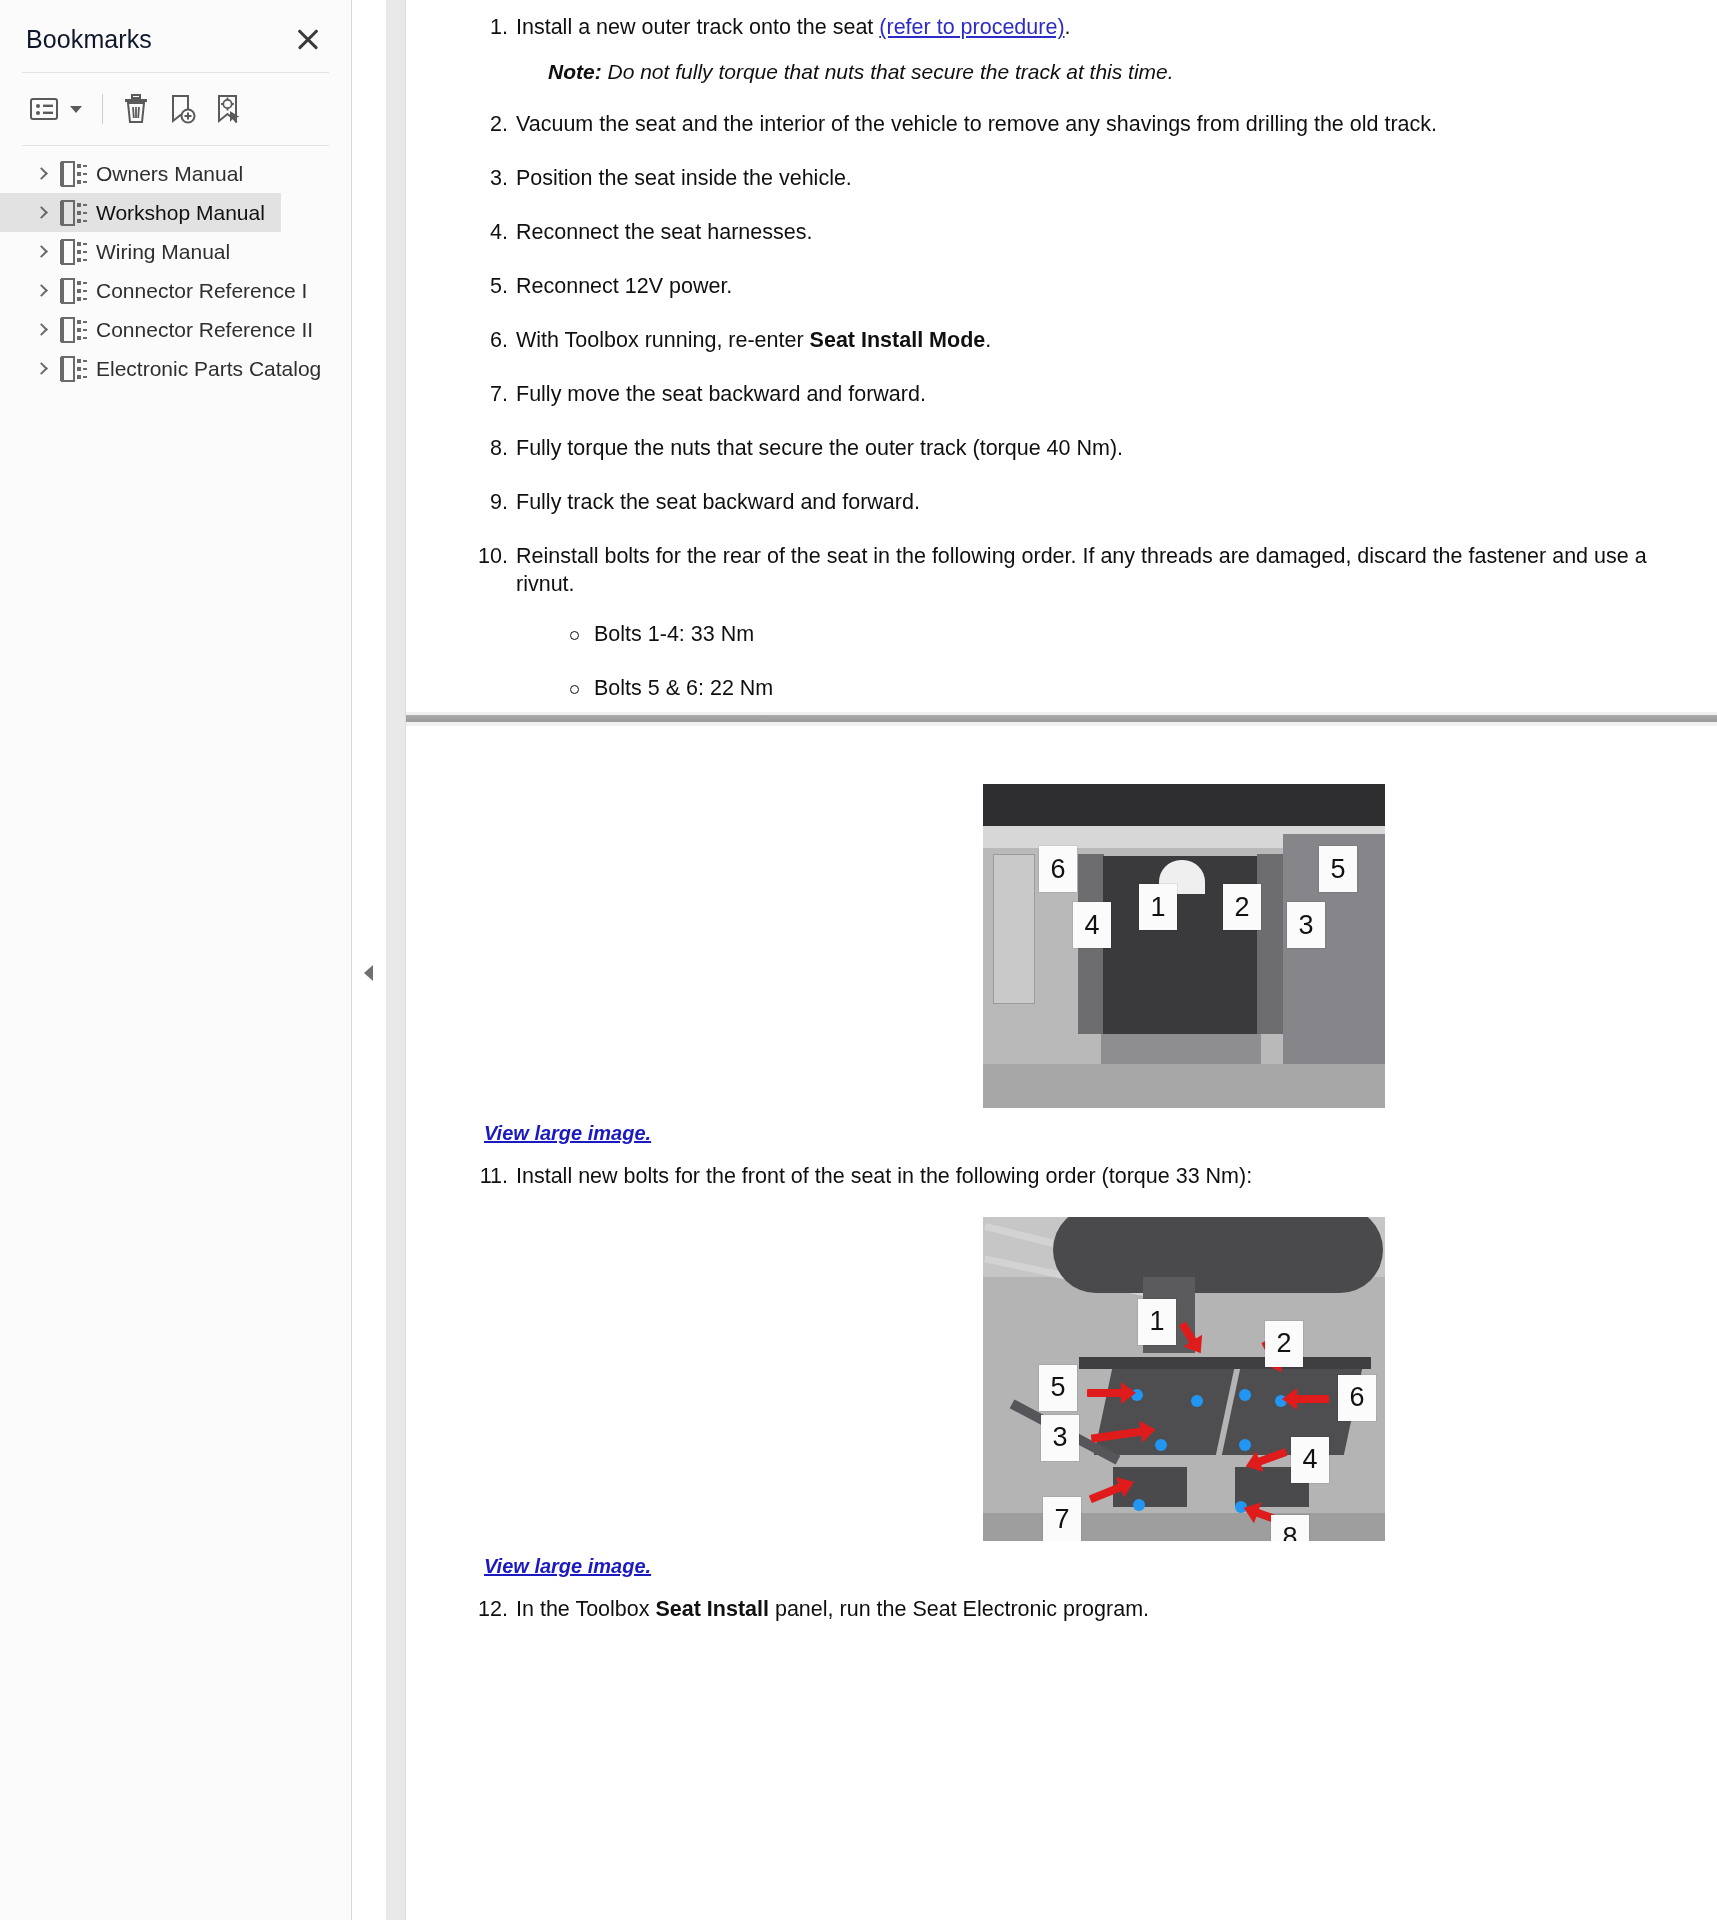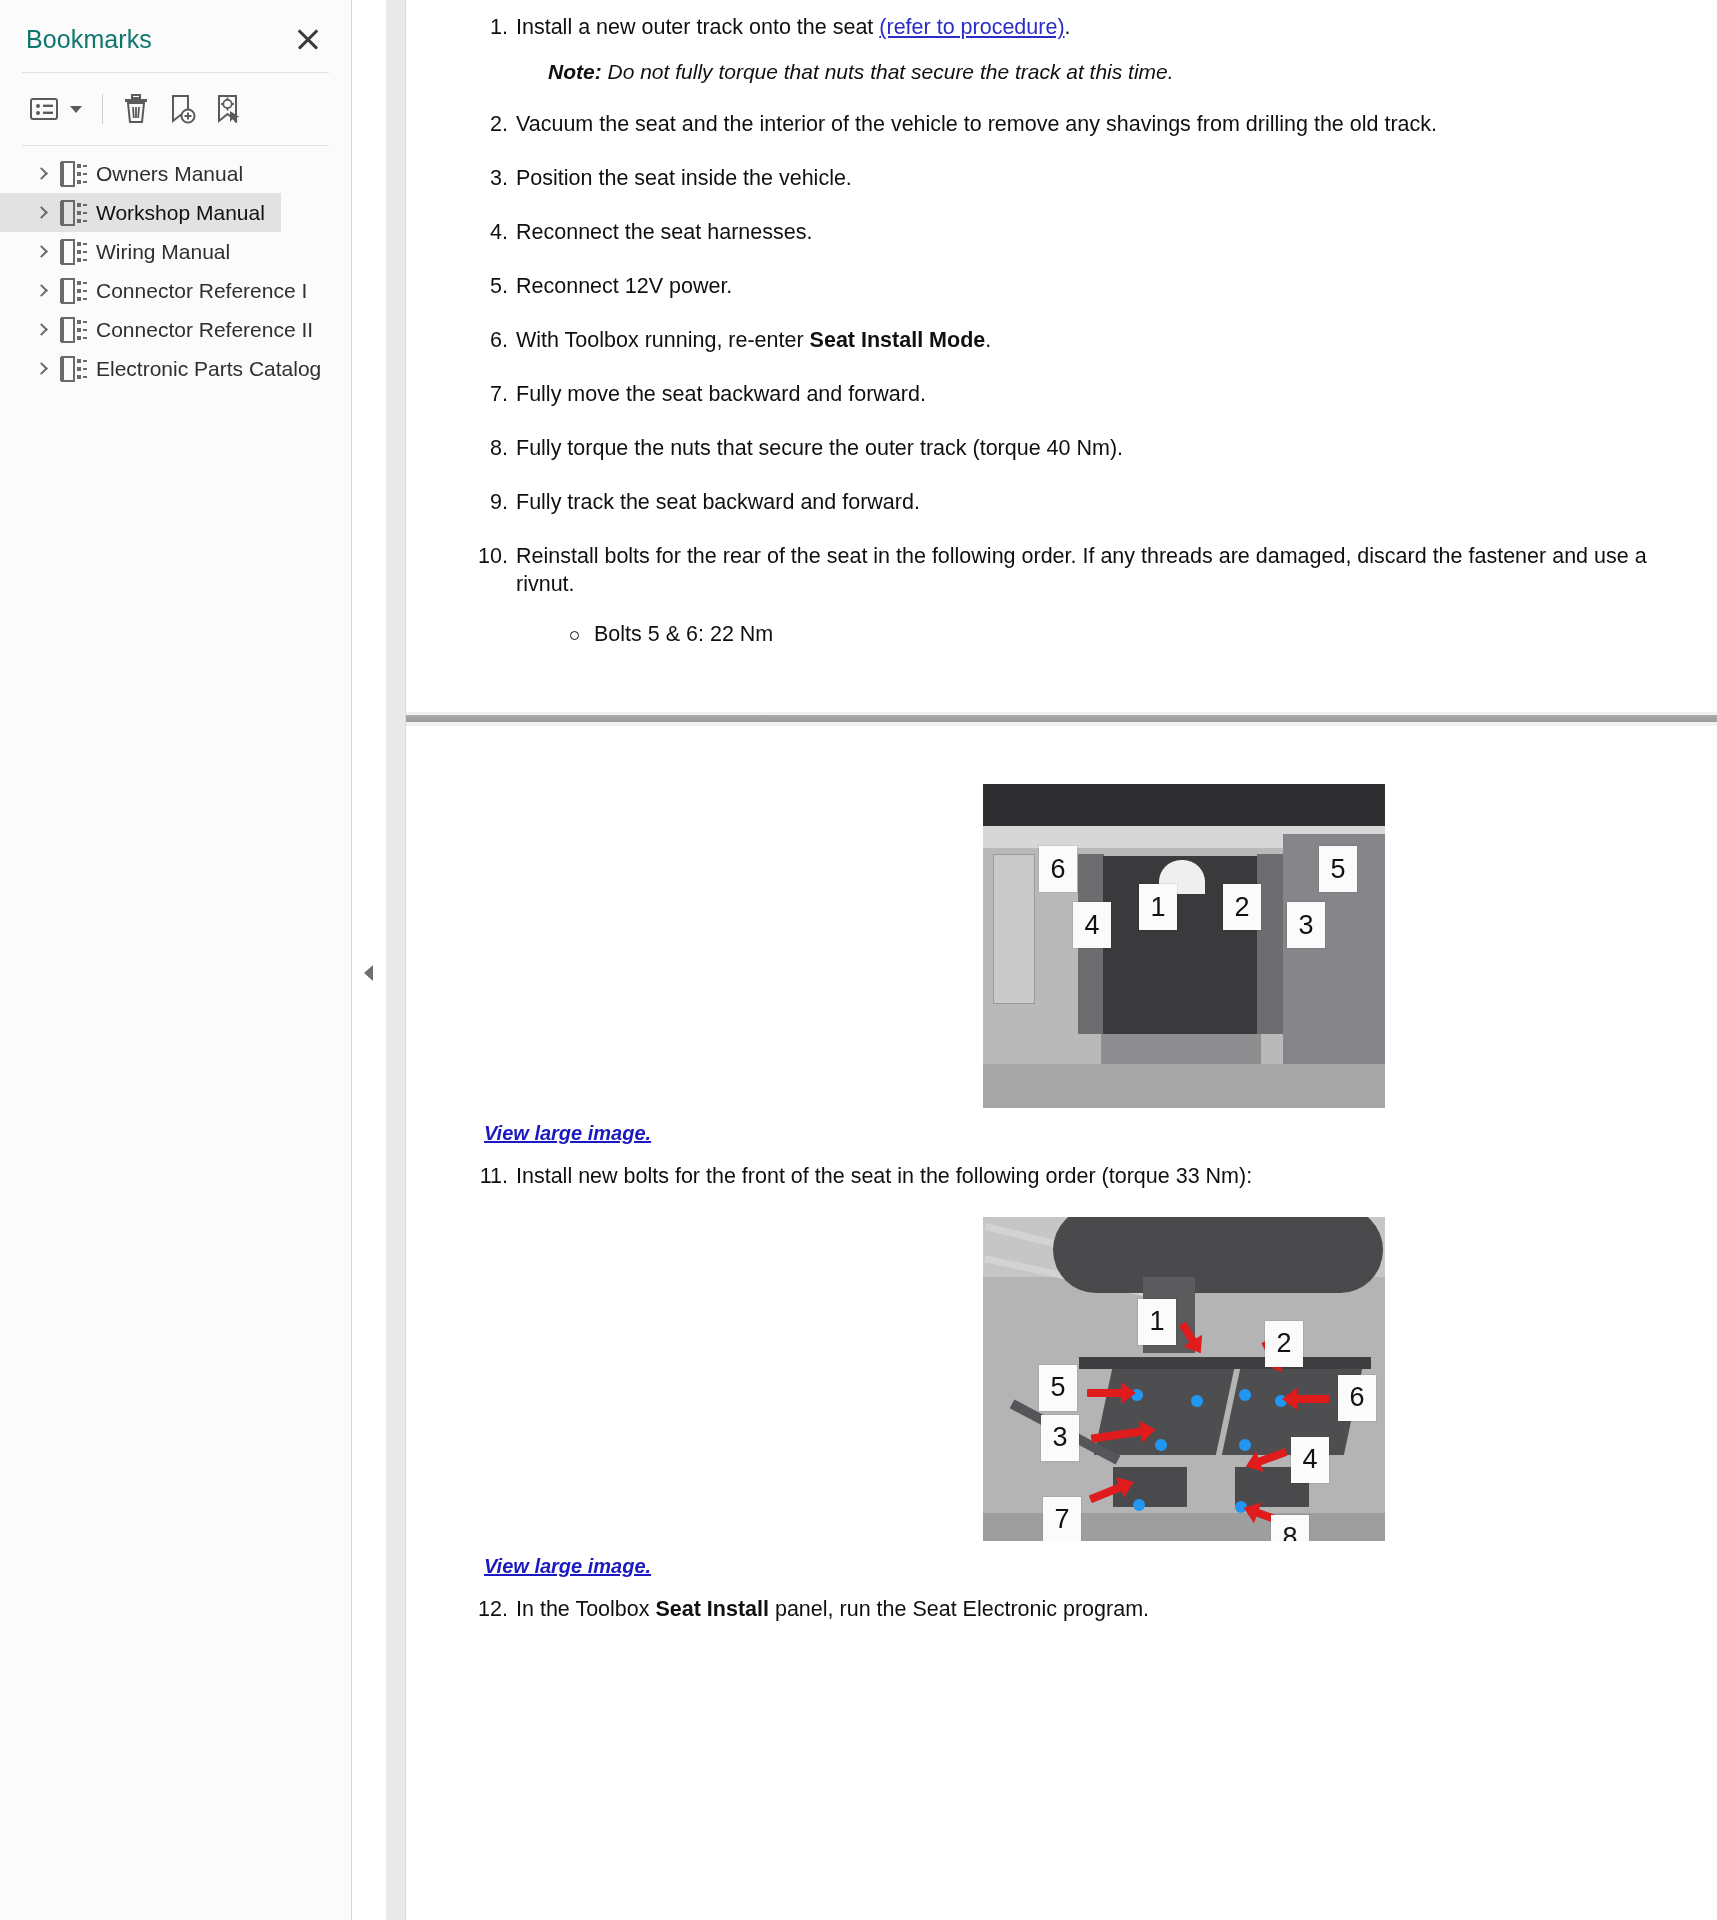--- a/index.html
+++ b/index.html
@@ -17,21 +17,21 @@
     width: 352px; height: 100%;
     background: #fbfbfb;
     border-right: 1px solid #d8d8d8;
     display: flex; flex-direction: column;
     flex: 0 0 352px;
   }
   .sb-header {
     display: flex; align-items: center; justify-content: space-between;
     padding: 22px 26px 16px 26px;
   }
-  .sb-title { font-size: 25px; color: #0f766e; letter-spacing: .1px; text-align: center; }
+  .sb-title { font-size: 25px; color: #0f172a; letter-spacing: .1px; text-align: center; }
   .sb-close { width: 34px; height: 34px; cursor: pointer; position: relative; }
   .sb-close::before, .sb-close::after {
     content: ""; position: absolute; left: 4px; top: 16px;
     width: 26px; height: 2.6px; background: #3a3a3a; border-radius: 1px;
   }
   .sb-close::before { transform: rotate(45deg); }
   .sb-close::after  { transform: rotate(-45deg); }
 
   .sb-divider { height: 1px; background: #e2e2e2; margin: 0 22px; }
 
@@ -434,20 +434,21 @@
 
           <li class="step">
             <span class="num">9.</span>
             <span>Fully track the seat backward and forward.</span>
           </li>
 
           <li class="step">
             <span class="num">10.</span>
             <span>Reinstall bolts for the rear of the seat in the following order. If any threads are damaged, discard the fastener and use a rivnut.</span>
             <ul class="subs">
+              <li>Bolts 1-4: 33 Nm</li>
               <li>Bolts 5 &amp; 6: 22 Nm</li>
             </ul>
           </li>
 
         </ol>
       </div>
     </section>
 
     <div class="page-gap"></div>
 

